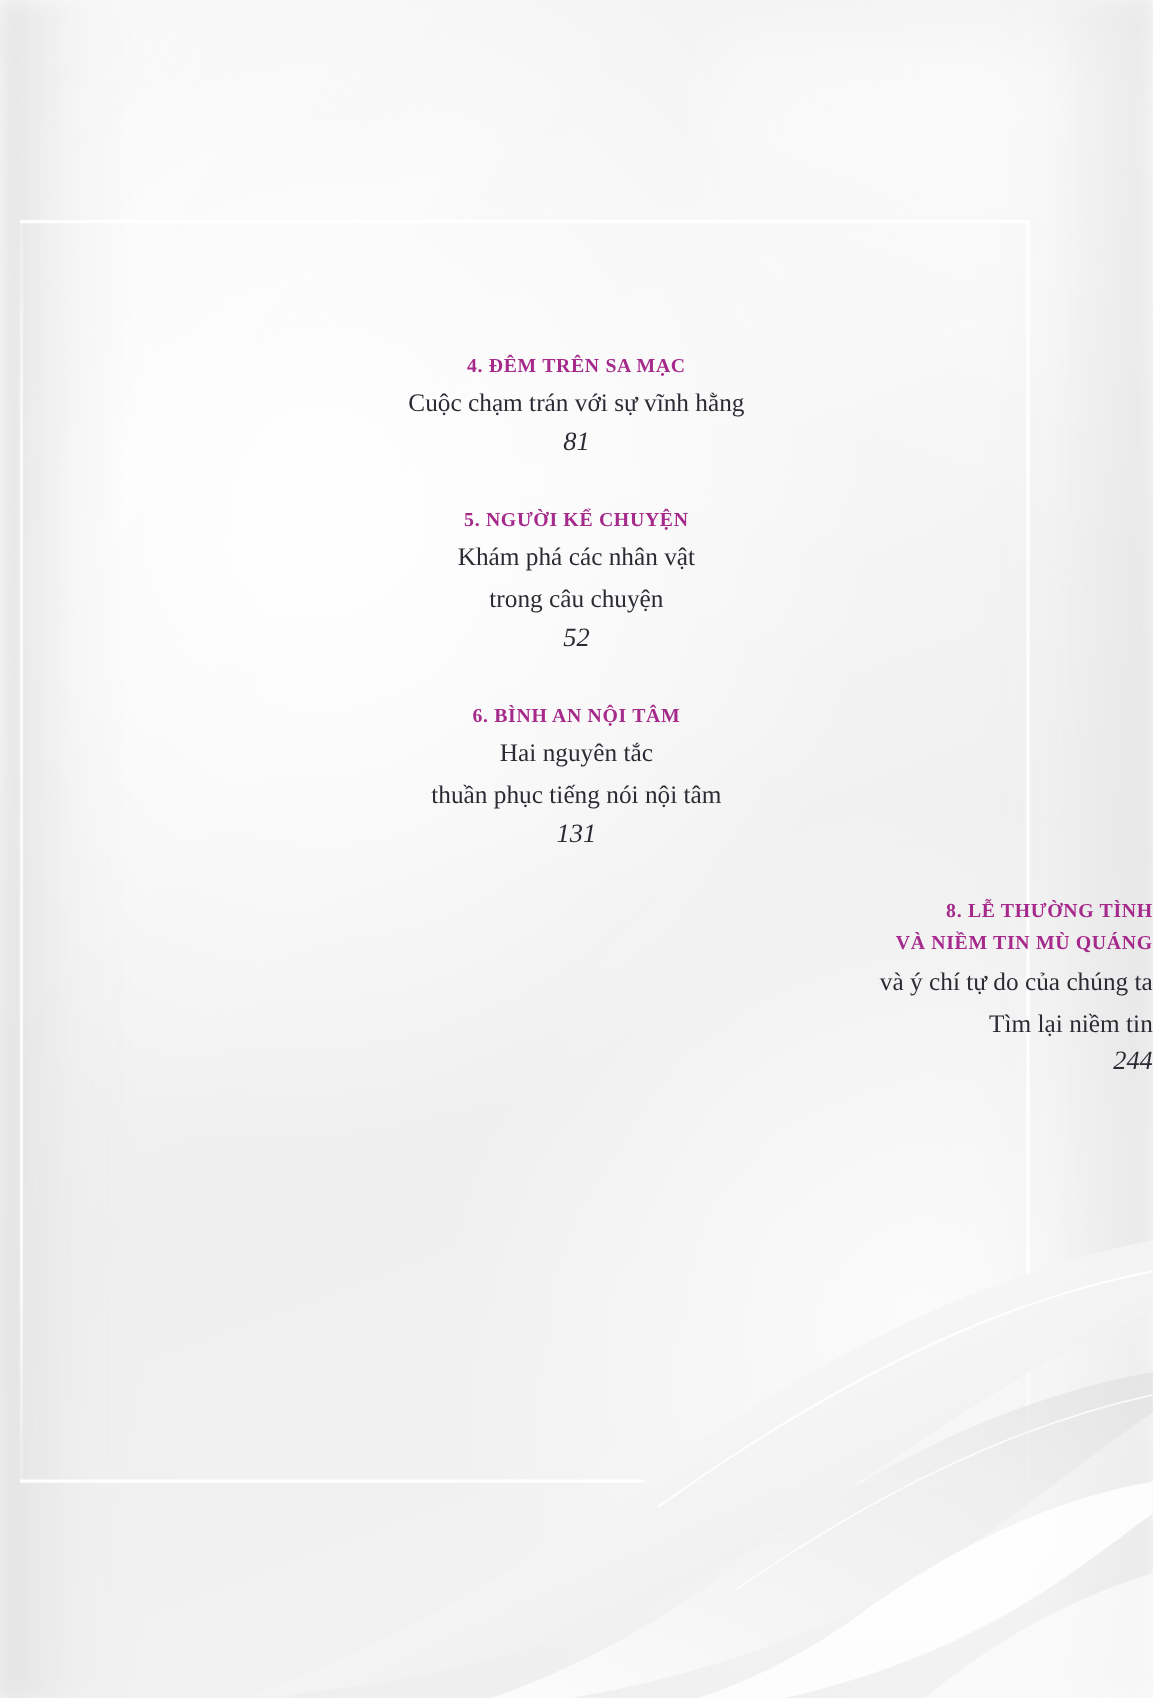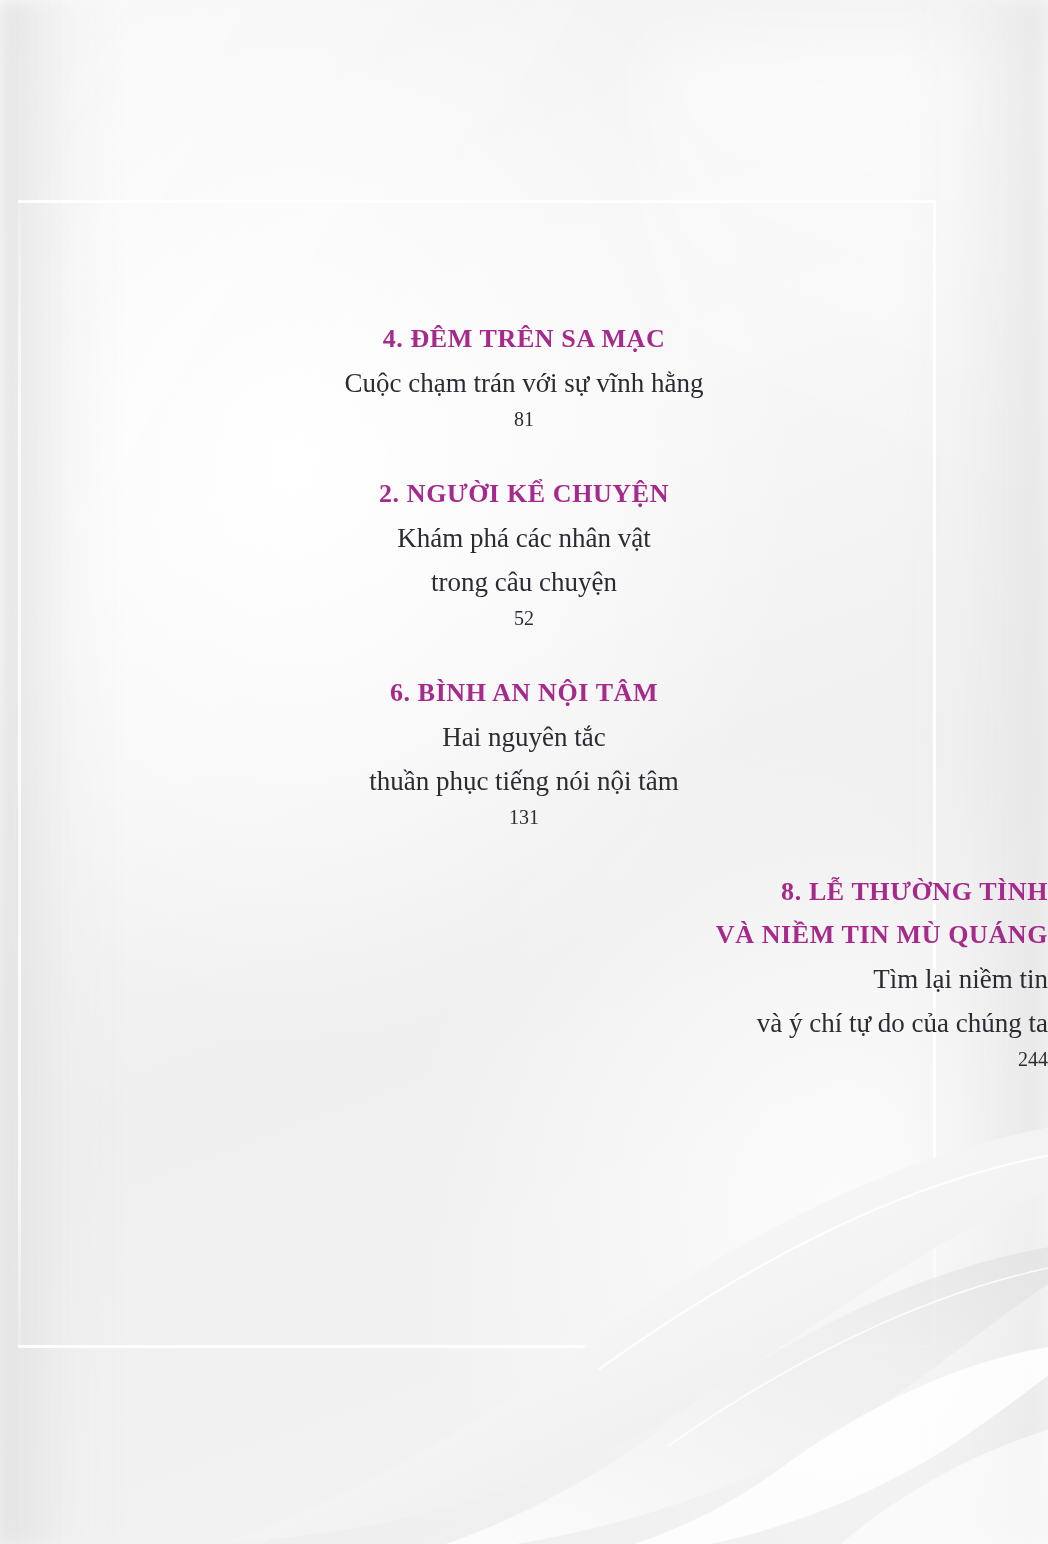--- a/index.html
+++ b/index.html
@@ -97,35 +97,36 @@
     right: 0;
     top: 318px;
     text-align: center;
   }
   .entry { margin: 0 0 42px 0; }
   .entry:last-child { margin-bottom: 0; text-align: right; }
 
   .entry-title {
     color: #a62a8c;
     font-weight: bold;
-    font-size: 26px;
+    font-size: 18px;
     letter-spacing: 0.6px;
     line-height: 1.62;
     margin: 0;
   }
   .entry-sub {
     color: #2b2b33;
-    font-size: 27px;
+    font-size: 23px;
     line-height: 1.52;
     margin: 3px 0 0 0;
     font-weight: 400;
   }
   .entry-page {
     color: #2b2b33;
-    font-size: 20px;
+    font-size: 24px;
+    font-style: italic;
     margin: 4px 0 0 0;
   }
 </style>
 </head>
 <body>
 
 <div class="page">
   <div class="sheen-a"></div>
   <div class="sheen-b"></div>
   <div class="shade-left"></div>
@@ -163,36 +164,36 @@
 
   <div class="toc">
 
     <div class="entry">
       <div class="entry-title">4. ĐÊM TRÊN SA MẠC</div>
       <div class="entry-sub">Cuộc chạm trán với sự vĩnh hằng</div>
       <div class="entry-page">81</div>
     </div>
 
     <div class="entry">
-      <div class="entry-title">2. NGƯỜI KỂ CHUYỆN</div>
+      <div class="entry-title">5. NGƯỜI KỂ CHUYỆN</div>
       <div class="entry-sub">Khám phá các nhân vật</div>
       <div class="entry-sub">trong câu chuyện</div>
       <div class="entry-page">52</div>
     </div>
 
     <div class="entry">
       <div class="entry-title">6. BÌNH AN NỘI TÂM</div>
       <div class="entry-sub">Hai nguyên tắc</div>
       <div class="entry-sub">thuần phục tiếng nói nội tâm</div>
       <div class="entry-page">131</div>
     </div>
 
 
     <div class="entry">
       <div class="entry-title">8. LỄ THƯỜNG TÌNH</div>
       <div class="entry-title">VÀ NIỀM TIN MÙ QUÁNG</div>
+      <div class="entry-sub">và ý chí tự do của chúng ta</div>
       <div class="entry-sub">Tìm lại niềm tin</div>
-      <div class="entry-sub">và ý chí tự do của chúng ta</div>
       <div class="entry-page">244</div>
     </div>
 
   </div>
 </div>
 
 </body></html>

